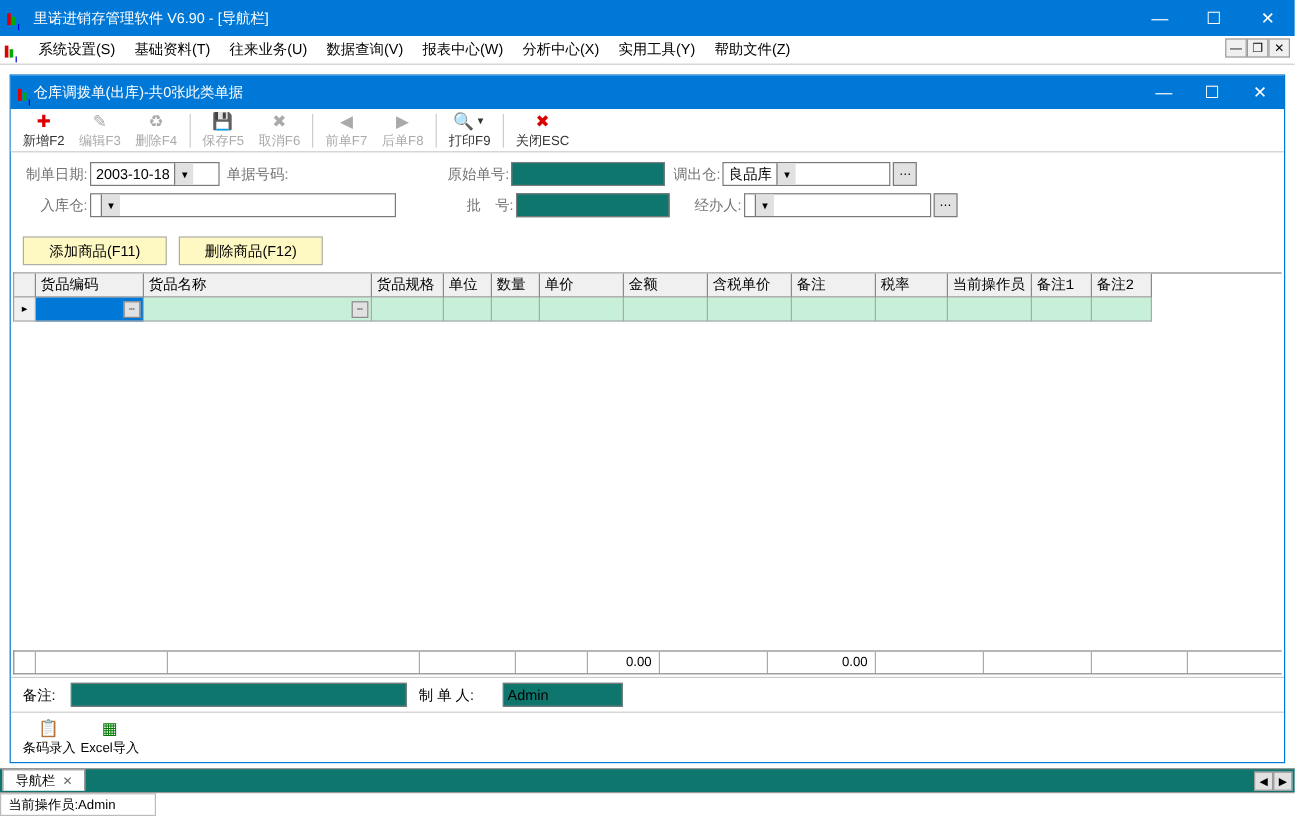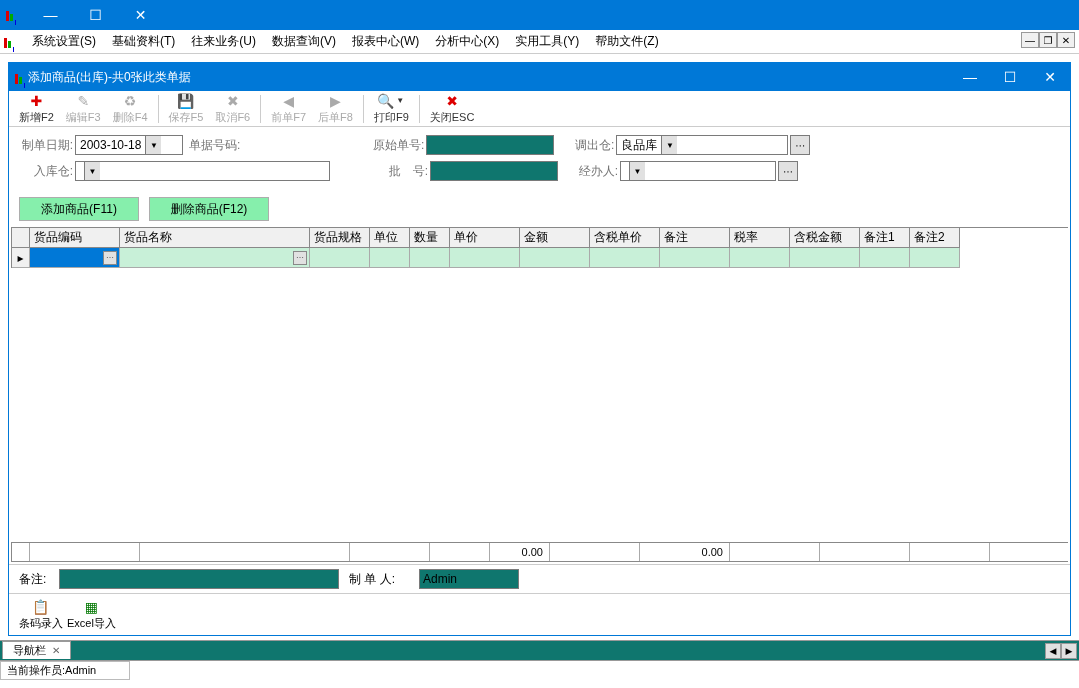--- a/index.html
+++ b/index.html
@@ -37,24 +37,24 @@
 .form-row { display: flex; align-items: center; height: 24px; margin-bottom: 2px; }
 .form-row .lbl { text-align: right; padding-right: 2px; color: #737373; }
 .form-row .lbl.w1 { width: 56px; }
 .combo { display: inline-flex; align-items: center; border: 1px solid #7a7a7a; height: 20px; background: #fff; }
 .combo .cval { padding: 0 4px; }
 .combo .carrow { width: 16px; height: 18px; border-left: 1px solid #7a7a7a; background: #e1e1e1; display: flex; align-items: center; justify-content: center; font-size: 8px; }
 .txt-input { border: 1px solid #7a7a7a; height: 20px; padding: 0 3px; background: #0f766e; display: inline-flex; align-items: center; }
 .dots-btn { width: 20px; height: 20px; border: 1px solid #7a7a7a; margin-left: 2px; background: #e1e1e1; display: inline-flex; align-items: center; justify-content: center; font-size: 10px; }
 
 .action-btns { padding: 6px 10px; display: flex; gap: 10px; }
-.big-btn { width: 120px; height: 24px; border: 1px solid #adadad; background: #86efac; font-size: 12px; display: inline-flex; align-items: center; justify-content: center; }
+.big-btn { width: 120px; height: 24px; border: 1px solid #adadad; background: #fef9c3; font-size: 12px; display: inline-flex; align-items: center; justify-content: center; }
 
 .grid-area { padding: 0 2px; }
-.grid { display: grid; border-top: 1px solid #888; border-left: 1px solid #888; }
+.grid { display: grid; border-top: 1px solid #888; border-left: 1px solid #888; font-family: Liberation Mono, monospace; }
 .gh, .gc { border-right: 1px solid #aaa; border-bottom: 1px solid #aaa; padding: 2px 4px; height: 20px; display: flex; align-items: center; overflow: hidden; white-space: nowrap; }
 .gh { background: #f0f0f0; color: #000; border-right: 1px solid #888; border-bottom: 1px solid #888; }
 .gc.sel { background: #0078d7; }
 .gc.editable { background: #c8f0d8; }
 .row-indicator { background: #f0f0f0; display: flex; align-items: center; justify-content: center; }
 .grid-fill { height: 270px; }
 .dots-cell { font-size: 9px; color: #555; position: relative; }
 .dots-cell::after { content: '⋯'; position: absolute; right: 2px; background: #e1e1e1; border: 1px solid #888; width: 12px; height: 12px; display: flex; align-items: center; justify-content: center; font-size: 8px; }
 
 .totals-row { display: grid; border-top: 1px solid #888; border-left: 1px solid #888; border-bottom: 1px solid #888; margin-top: 4px; gap: 20px; }
@@ -77,20 +77,21 @@
 .bars-icon { display: inline-block; }
 .bars-icon::before { content: ''; display: inline-block; width: 3px; height: 10px; background: #d00; margin-right: 1px; vertical-align: bottom; }
 .bars-icon::after { content: ''; display: inline-block; width: 3px; height: 7px; background: #0a0; box-shadow: 4px 5px 0 -1px #00d; vertical-align: bottom; }
 
 </style>
 </head>
 <body>
 
 <div class="titlebar">
   <span class="icon bars-icon"></span>
+  <span class="title">里诺进销存管理软件 V6.90 - [导航栏]</span>
   <div class="win-btns">
     <div class="win-btn">—</div>
     <div class="win-btn">☐</div>
     <div class="win-btn close">✕</div>
   </div>
 </div>
 
 <div class="menubar">
   <span class="app-icon bars-icon"></span>
   <span class="mitem">系统设置(S)</span>
@@ -106,21 +107,21 @@
     <div class="mdi-btn">❐</div>
     <div class="mdi-btn">✕</div>
   </div>
 </div>
 
 <div class="mdi-body">
   <div class="child-window">
 
     <div class="child-titlebar">
       <span class="bars-icon" style="margin-right:6px"></span>
-      <span class="title">添加商品(出库)-共0张此类单据</span>
+      <span class="title">仓库调拨单(出库)-共0张此类单据</span>
       <div class="cw-btn">—</div>
       <div class="cw-btn">☐</div>
       <div class="cw-btn">✕</div>
     </div>
 
     <div class="toolbar">
       <div class="tbtn">
           <span class="ticon" style="color:#d00">✚</span>
           <span class="tlabel">新增F2</span>
         </div>
@@ -168,22 +169,22 @@
     <div class="form-area">
       <div class="form-row">
         <span class="lbl w1">制单日期:</span>
         <div class="combo" style="width:108px">
             <span class="cval">2003-10-18</span>
             <span class="carrow">▼</span>
           </div>
         <span class="lbl" style="margin-left:6px">单据号码:</span>
         <span class="lbl" style="width:56px;margin-left:128px">原始单号:</span>
         <div class="txt-input" style="width:128px"></div>
-        <span class="lbl" style="width:48px;margin-left:14px">调出仓:</span>
-        <div class="combo" style="width:172px">
+        <span class="lbl" style="width:48px;">调出仓:</span>
+        <div class="combo" style="width:140px">
             <span class="cval">良品库</span>
             <span class="carrow">▼</span>
           </div>
         <div class="dots-btn">⋯</div>
       </div>
       <div class="form-row">
         <span class="lbl w1">入库仓:</span>
         <div class="combo" style="width:255px">
             <span class="cval"></span>
             <span class="carrow">▼</span>
@@ -210,21 +211,21 @@
         <div class="gh">货品编码</div>
         <div class="gh">货品名称</div>
         <div class="gh">货品规格</div>
         <div class="gh">单位</div>
         <div class="gh">数量</div>
         <div class="gh">单价</div>
         <div class="gh">金额</div>
         <div class="gh">含税单价</div>
         <div class="gh">备注</div>
         <div class="gh">税率</div>
-        <div class="gh">含税金额</div>
+        <div class="gh">当前操作员</div>
         <div class="gh">备注1</div>
         <div class="gh">备注2</div>
 
         <div class="gc row-indicator">▸</div>
         <div class="gc sel dots-cell"></div>
         <div class="gc editable dots-cell"></div>
         <div class="gc editable"></div>
         <div class="gc editable"></div>
         <div class="gc editable"></div>
         <div class="gc editable"></div>

